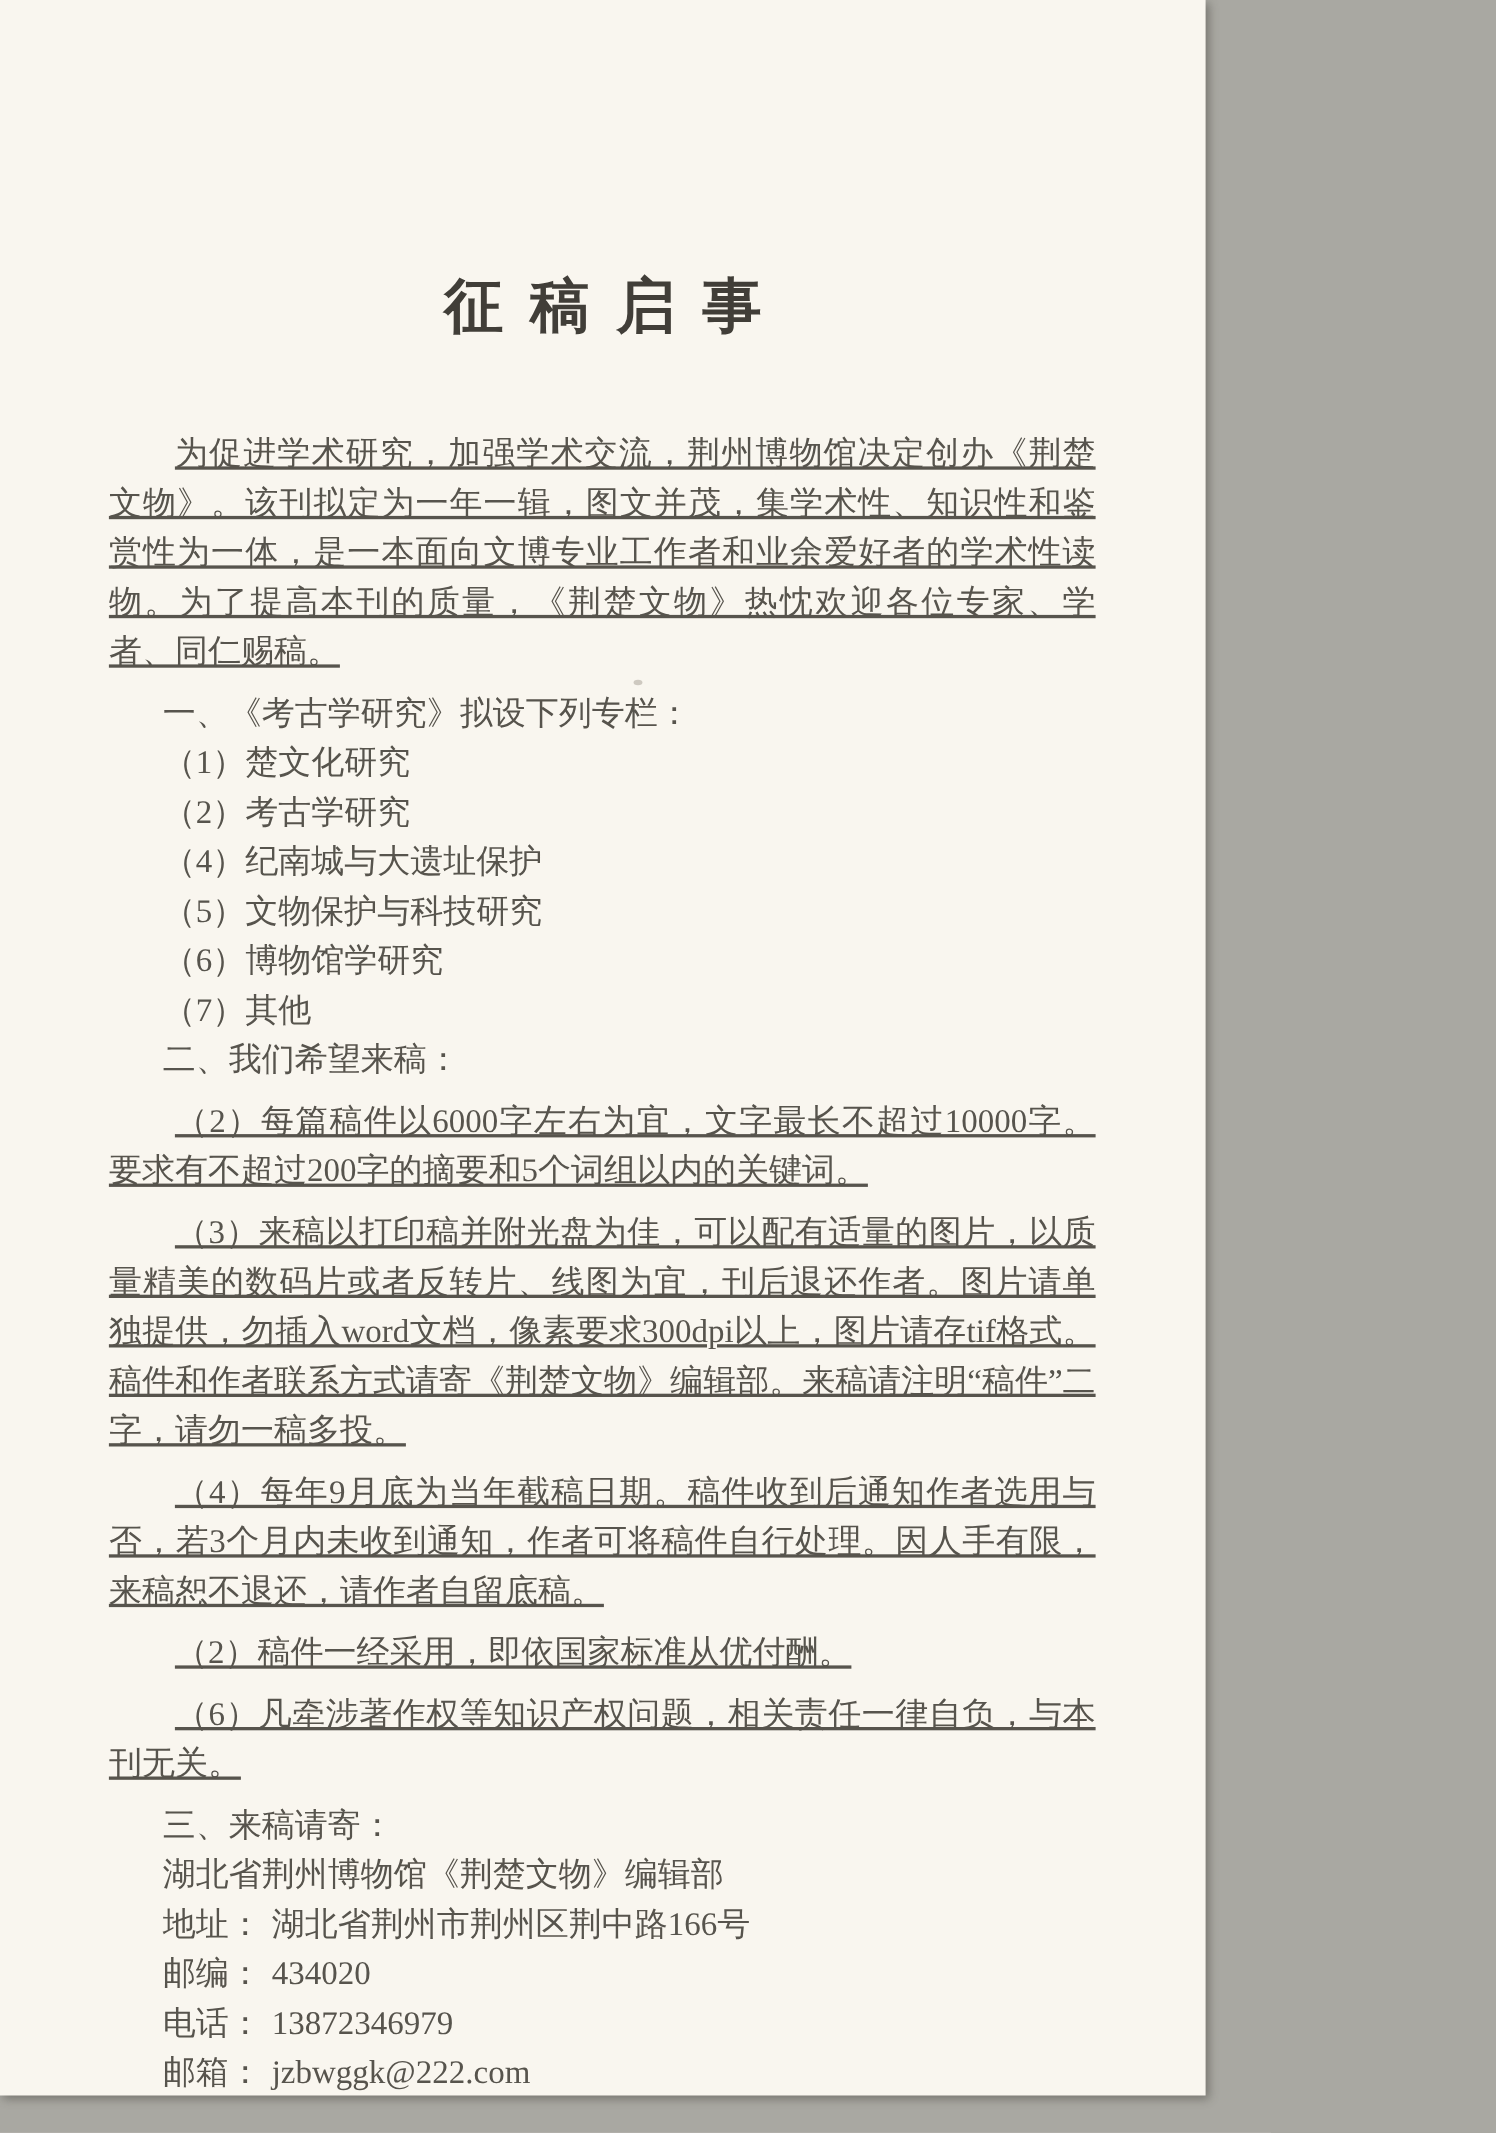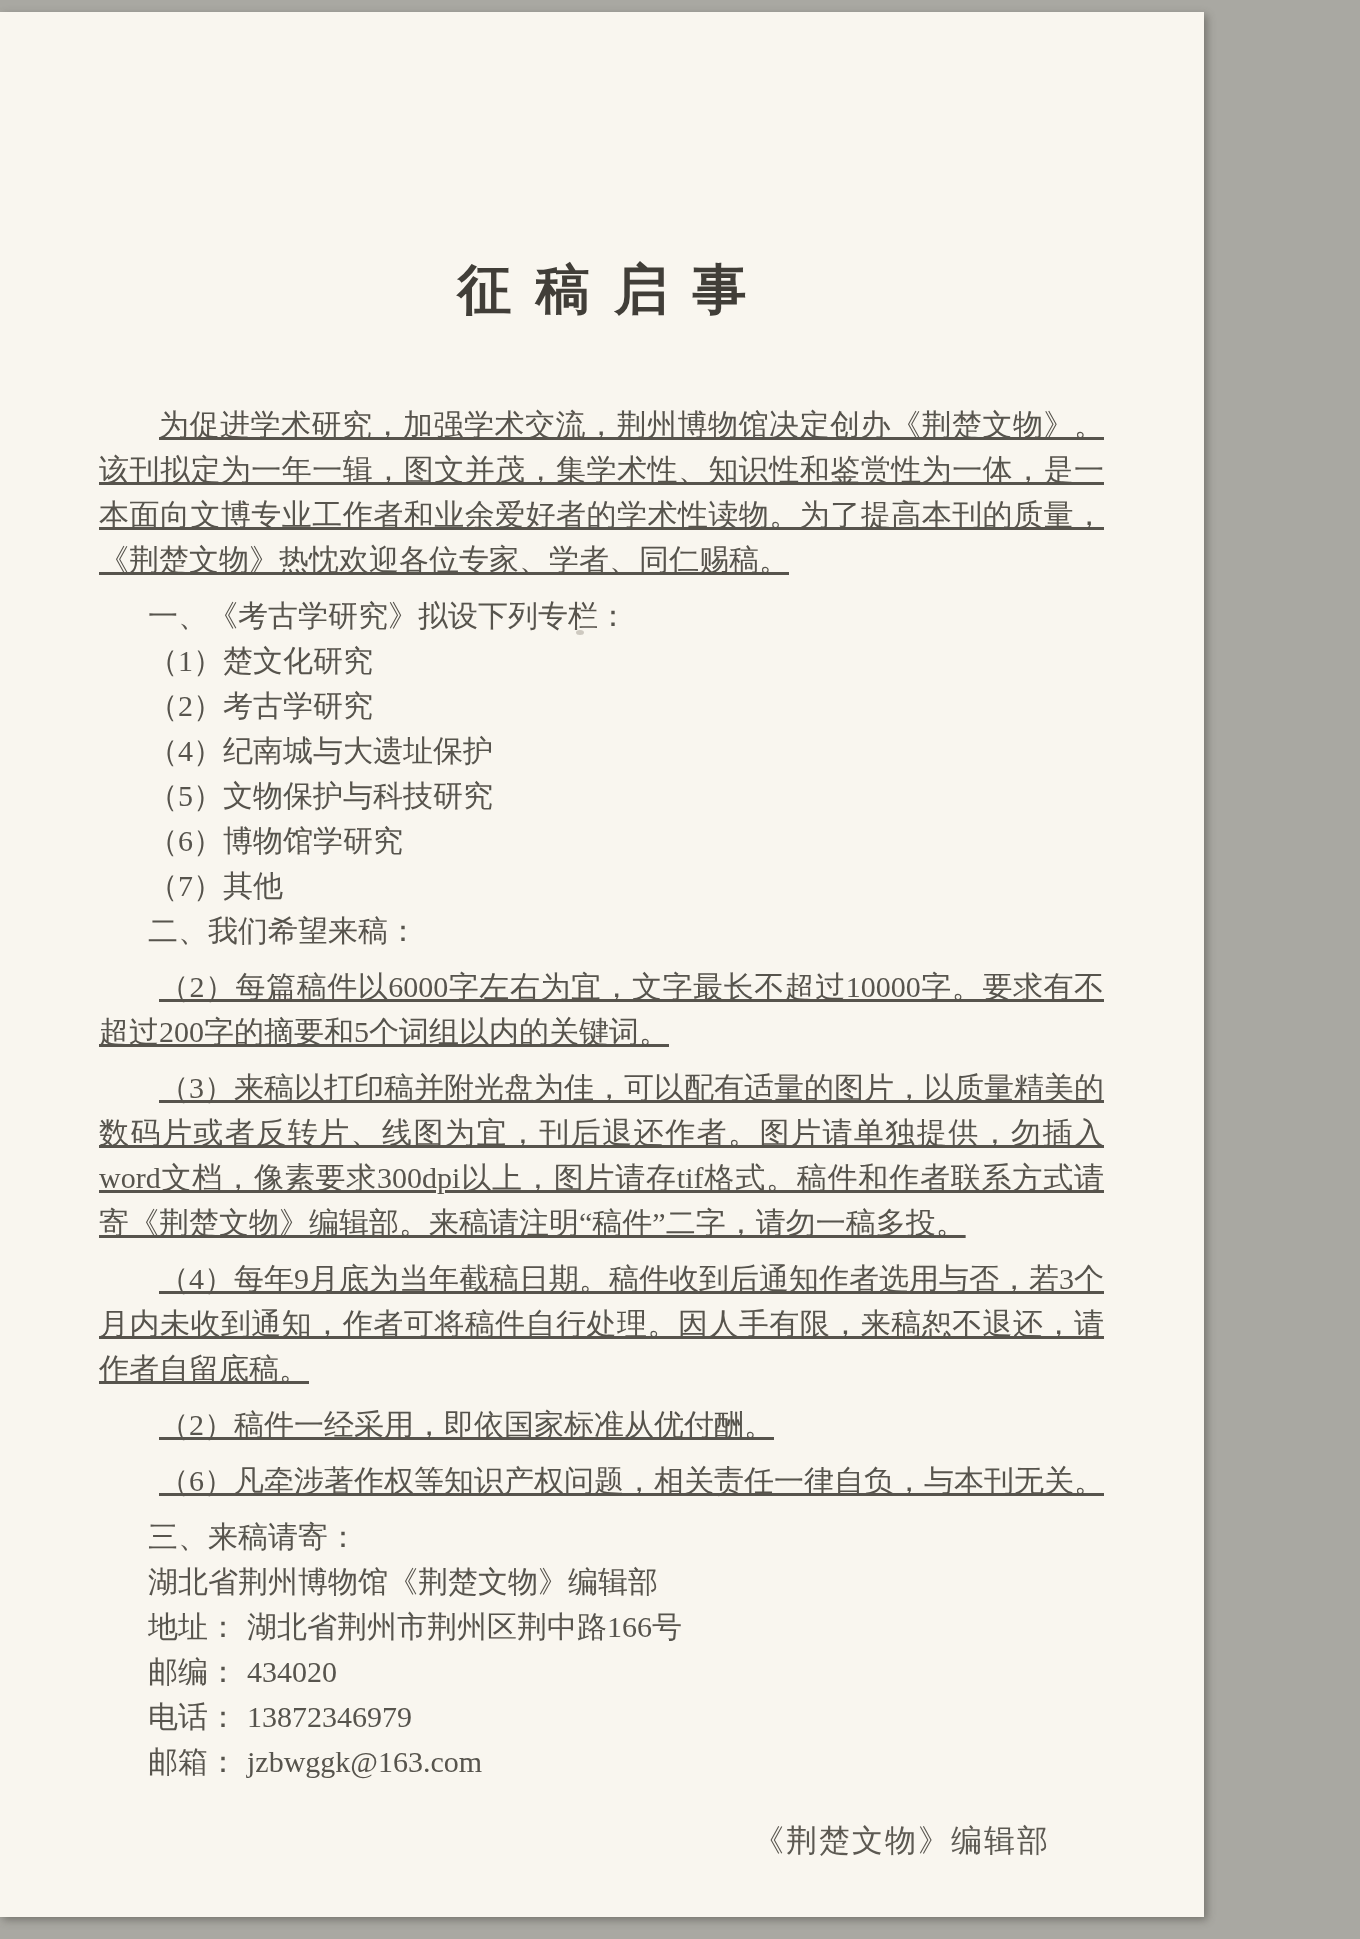--- a/index.html
+++ b/index.html
@@ -7,22 +7,22 @@
     width: 1360px;
     height: 1939px;
     background: #a9a8a2;
     position: relative;
     font-family: "Liberation Serif", serif;
     overflow: hidden;
   }
   .page {
     position: absolute;
     left: 0;
-    top: 12px;
-    width: 1204px;
+    top: 0;
+    width: 1096px;
     height: 1905px;
     background: #f9f6ef;
     box-shadow: 3px 3px 8px rgba(60,58,52,0.45);
   }
   .title {
     margin: 0;
     padding-top: 250px;
     text-align: center;
     font-size: 54px;
     line-height: 56px;
@@ -95,21 +95,21 @@
     <div class="line indent">
       <span>地址：</span><span class="contact-value">湖北省荆州市荆州区荆中路166号</span>
     </div>
     <div class="line indent">
       <span>邮编：</span><span class="contact-value">434020</span>
     </div>
     <div class="line indent">
       <span>电话：</span><span class="contact-value">13872346979</span>
     </div>
     <div class="line indent">
-      <span>邮箱：</span><span class="contact-value">jzbwggk@163.com</span>
+      <span>邮箱：</span><span class="contact-value">jzbwggk@222.com</span>
     </div>
 
     <div class="signature">《荆楚文物》编辑部</div>
 
   </div>
 
   <div class="speck"></div>
 </div>
 
 </body></html>

